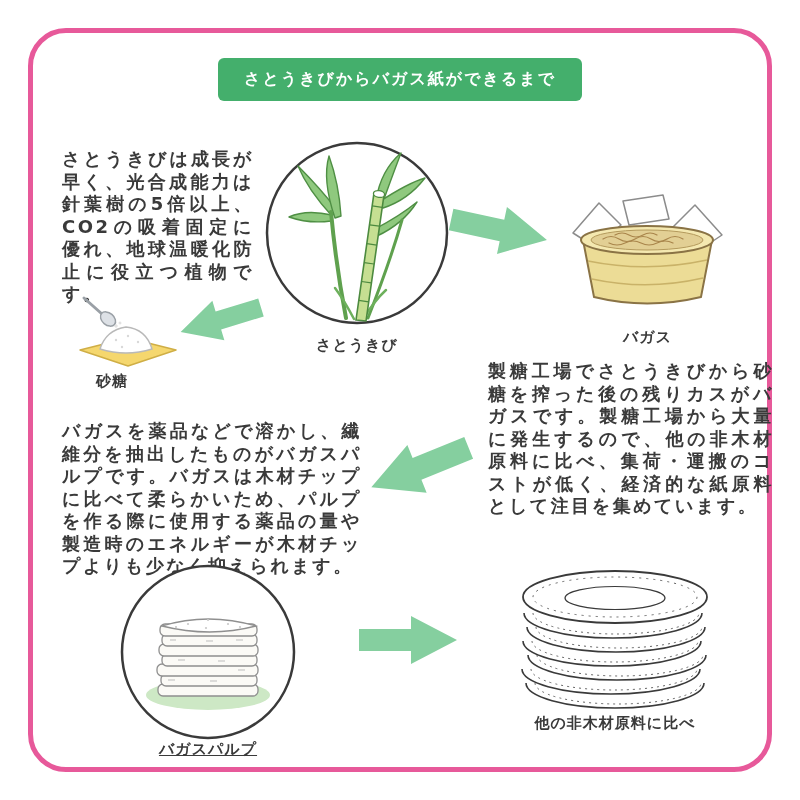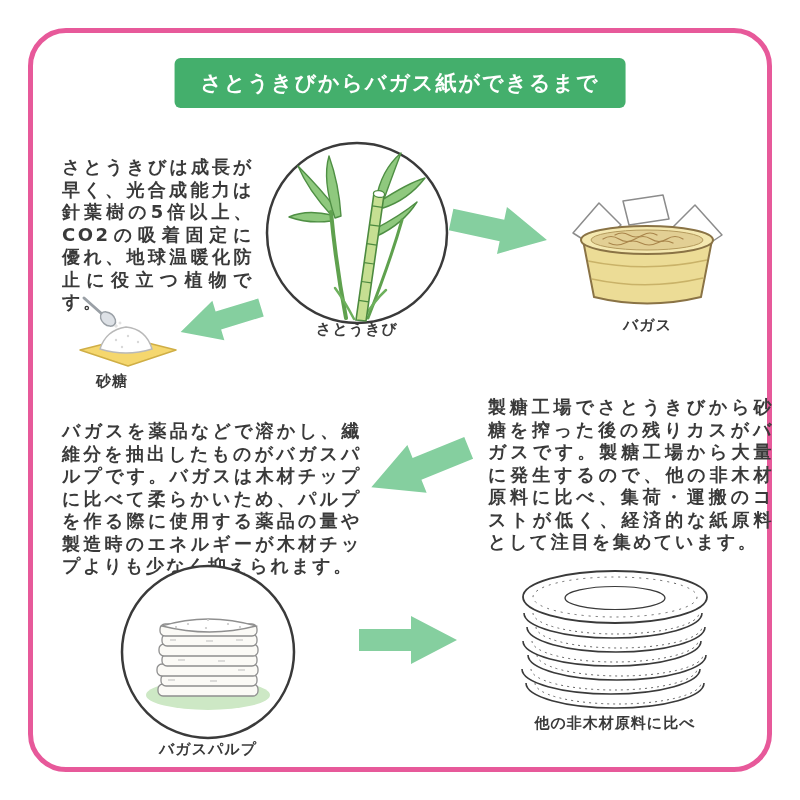--- a/index.html
+++ b/index.html
@@ -1,34 +1,34 @@
 <!DOCTYPE html>
 <html><head>
 <meta charset="utf-8">
 <style>
   html,body{margin:0;padding:0;background:#ffffff;}
   .stage{position:relative;width:800px;height:800px;background:#ffffff;overflow:hidden;
          font-family:"DejaVu Sans","Liberation Sans",sans-serif;color:#3a3a3a;}
   .frame{position:absolute;left:28px;top:28px;right:28px;bottom:28px;
          border:5px solid #e7599a;border-radius:38px;pointer-events:none;}
   .header{position:absolute;left:50%;top:58px;transform:translateX(-50%);
-          background:#44af6c;color:#ffffff;font-weight:bold;font-size:21px;
+          background:#44af6c;color:#ffffff;font-weight:bold;font-size:16px;
           letter-spacing:2px;padding:11px 26px;border-radius:6px;white-space:nowrap;}
   .desc{position:absolute;font-size:18px;font-weight:600;line-height:1.25;
         letter-spacing:2.5px;margin:0;text-align:justify;}
-  .desc-sugarcane{left:62px;top:156px;width:192px;}
-  .desc-bagasse{left:488px;top:360px;width:286px;margin-top:36px;}
+  .desc-sugarcane{left:62px;top:148px;width:192px;}
+  .desc-bagasse{left:488px;top:360px;width:286px;}
   .desc-pulp{left:62px;top:420px;width:300px;}
   .illus{position:absolute;}
   .illus svg{display:block;width:100%;height:100%;}
   .caption{position:absolute;font-size:15px;font-weight:bold;text-align:center;letter-spacing:1px;}
-  .cap-sugarcane{left:262px;top:320px;width:190px;text-align:center;}
-  .cap-bagasse{left:565px;top:316px;width:165px;}
+  .cap-sugarcane{left:262px;top:336px;width:190px;text-align:center;}
+  .cap-bagasse{left:565px;top:328px;width:165px;}
   .cap-sugar{left:54px;top:372px;width:116px;}
-  .cap-pulp{left:118px;top:740px;width:180px;}
+  .cap-pulp{left:118px;top:740px;width:180px;text-decoration:underline;}
   .cap-paperware{left:498px;top:714px;width:234px;}
   .arrow{position:absolute;}
   .arrow svg{display:block;width:100%;height:100%;}
   .arrow-1{left:448px;top:202px;width:104px;height:56px;transform:rotate(12deg);}
   .arrow-2{left:175px;top:296px;width:90px;height:48px;transform:rotate(163deg);}
   .arrow-3{left:358px;top:438px;width:122px;height:60px;transform:rotate(158deg);}
   .arrow-4{left:336px;top:612px;width:146px;height:56px;}
   .il-sugarcane{left:262px;top:138px;width:190px;height:190px;}
   .il-bagasse{left:565px;top:183px;width:165px;height:140px;}
   .il-sugar{left:72px;top:292px;width:112px;height:80px;}

